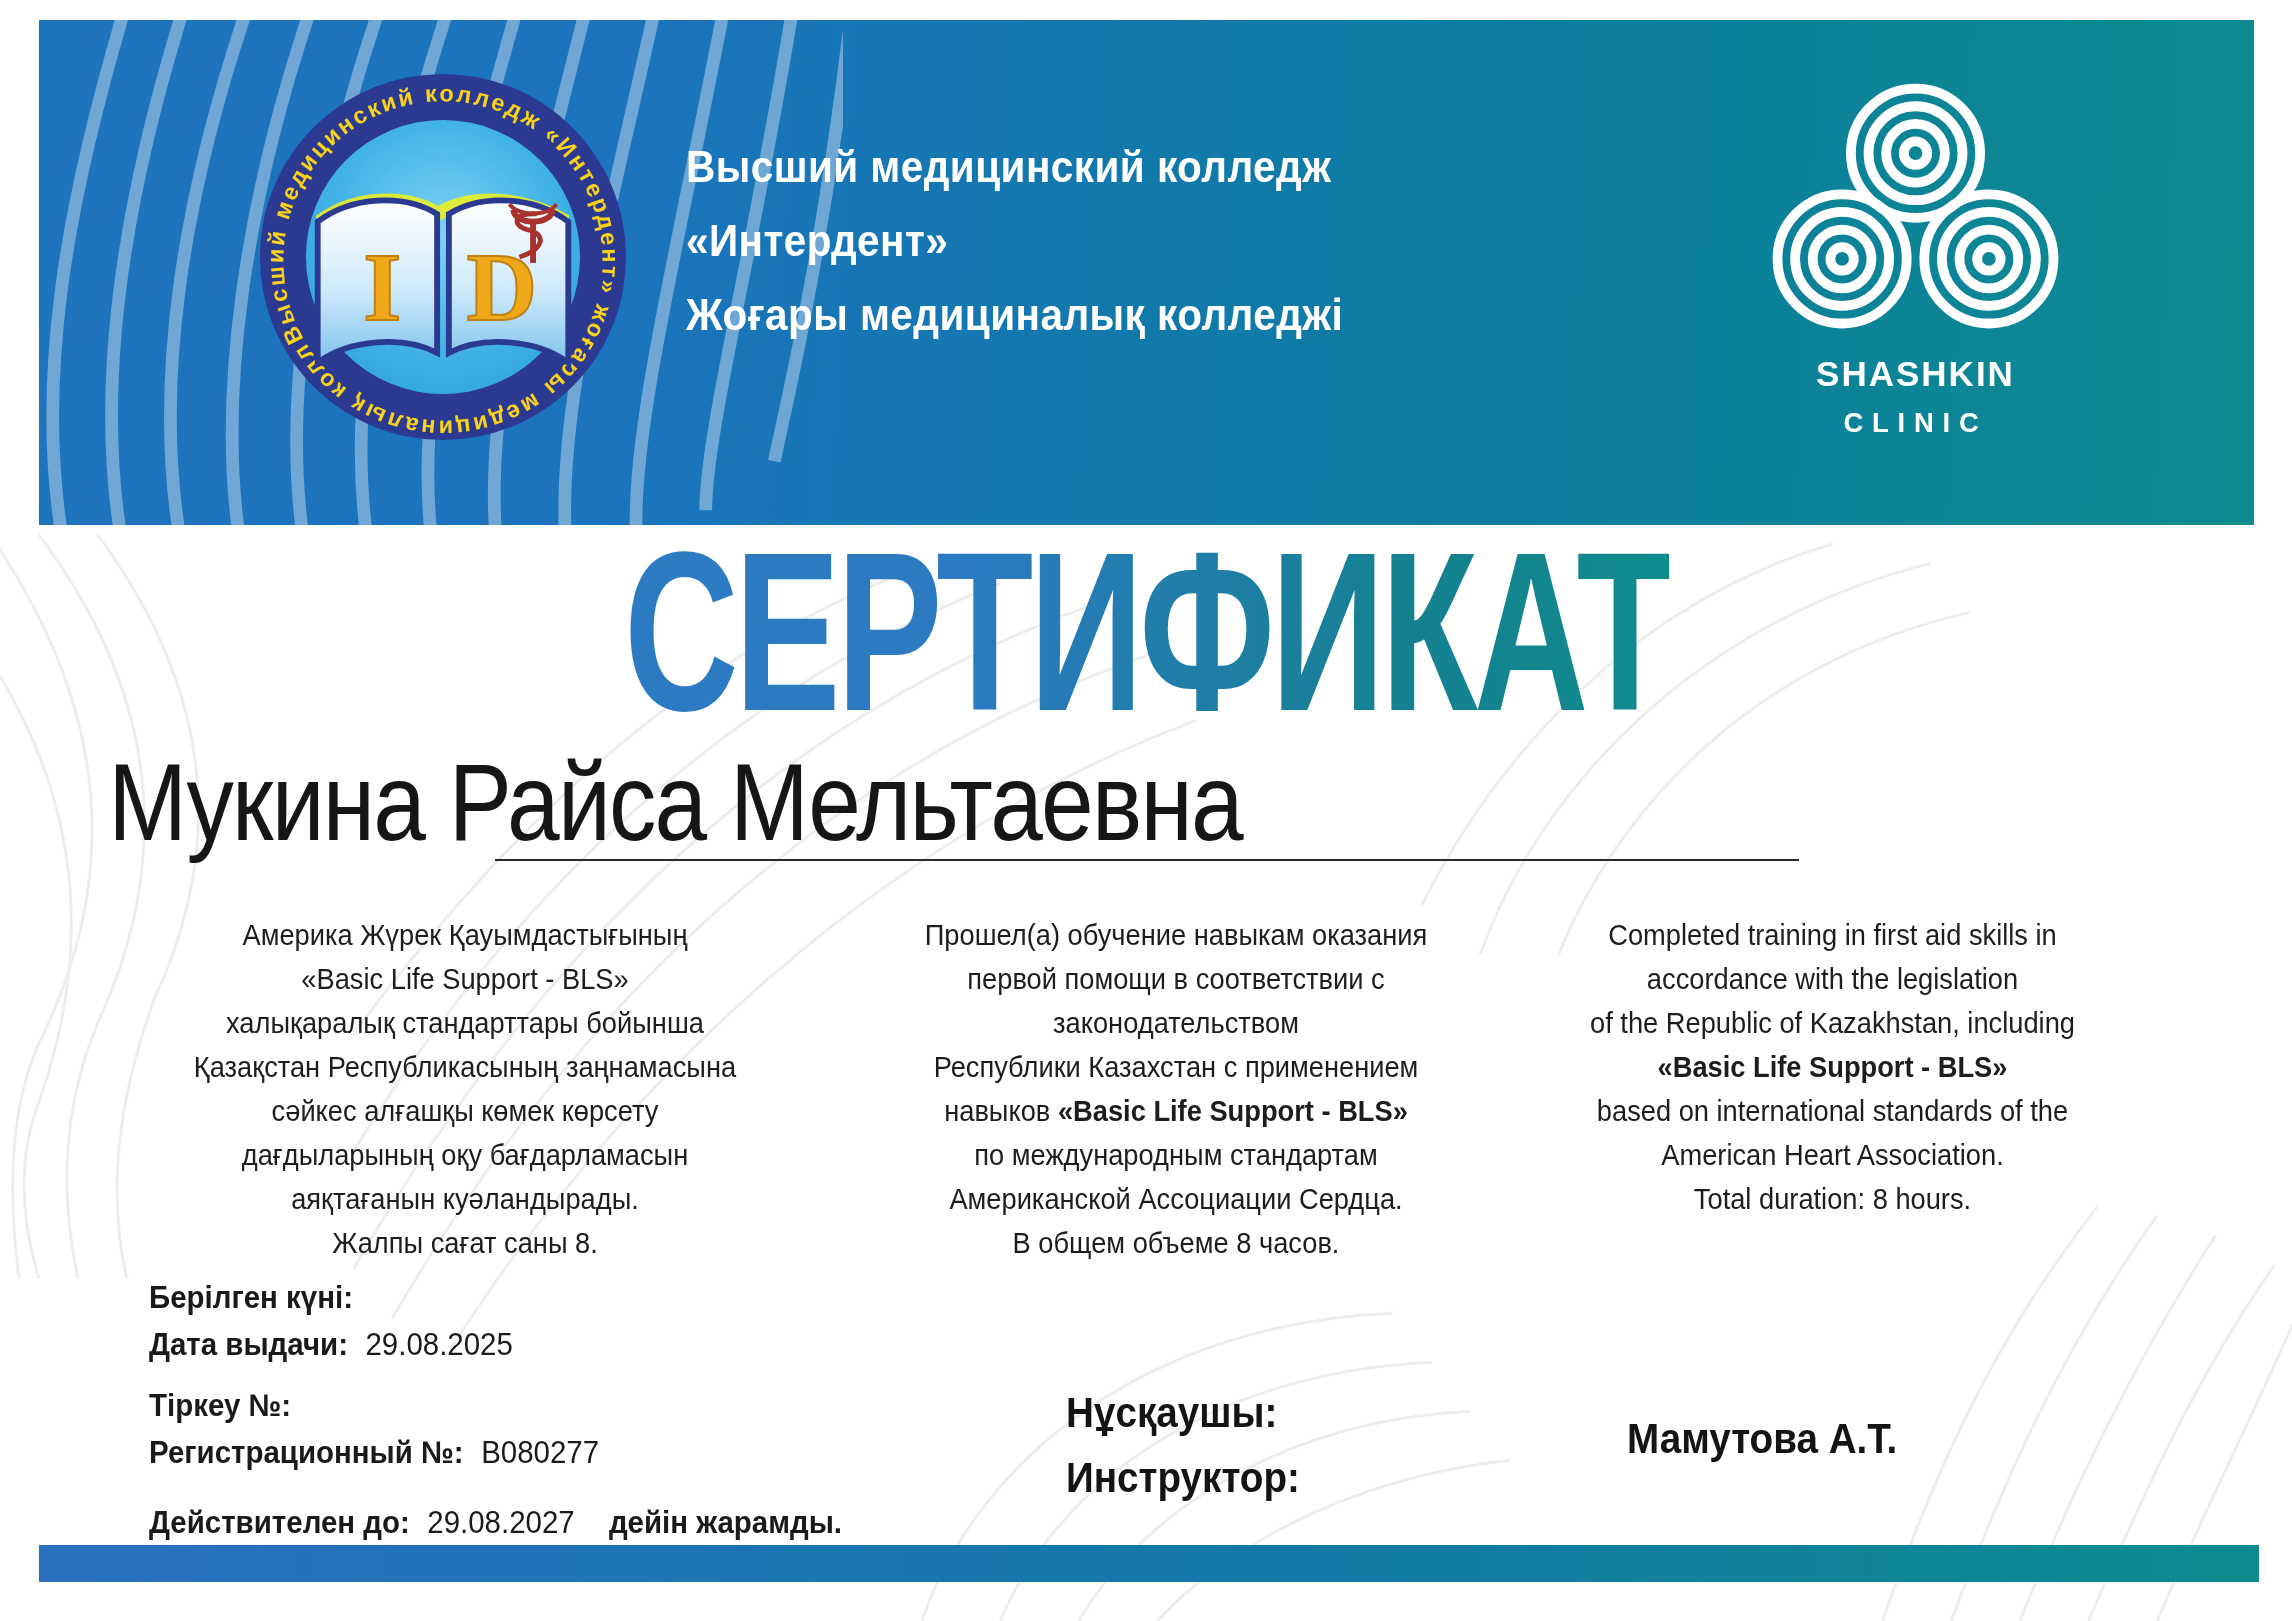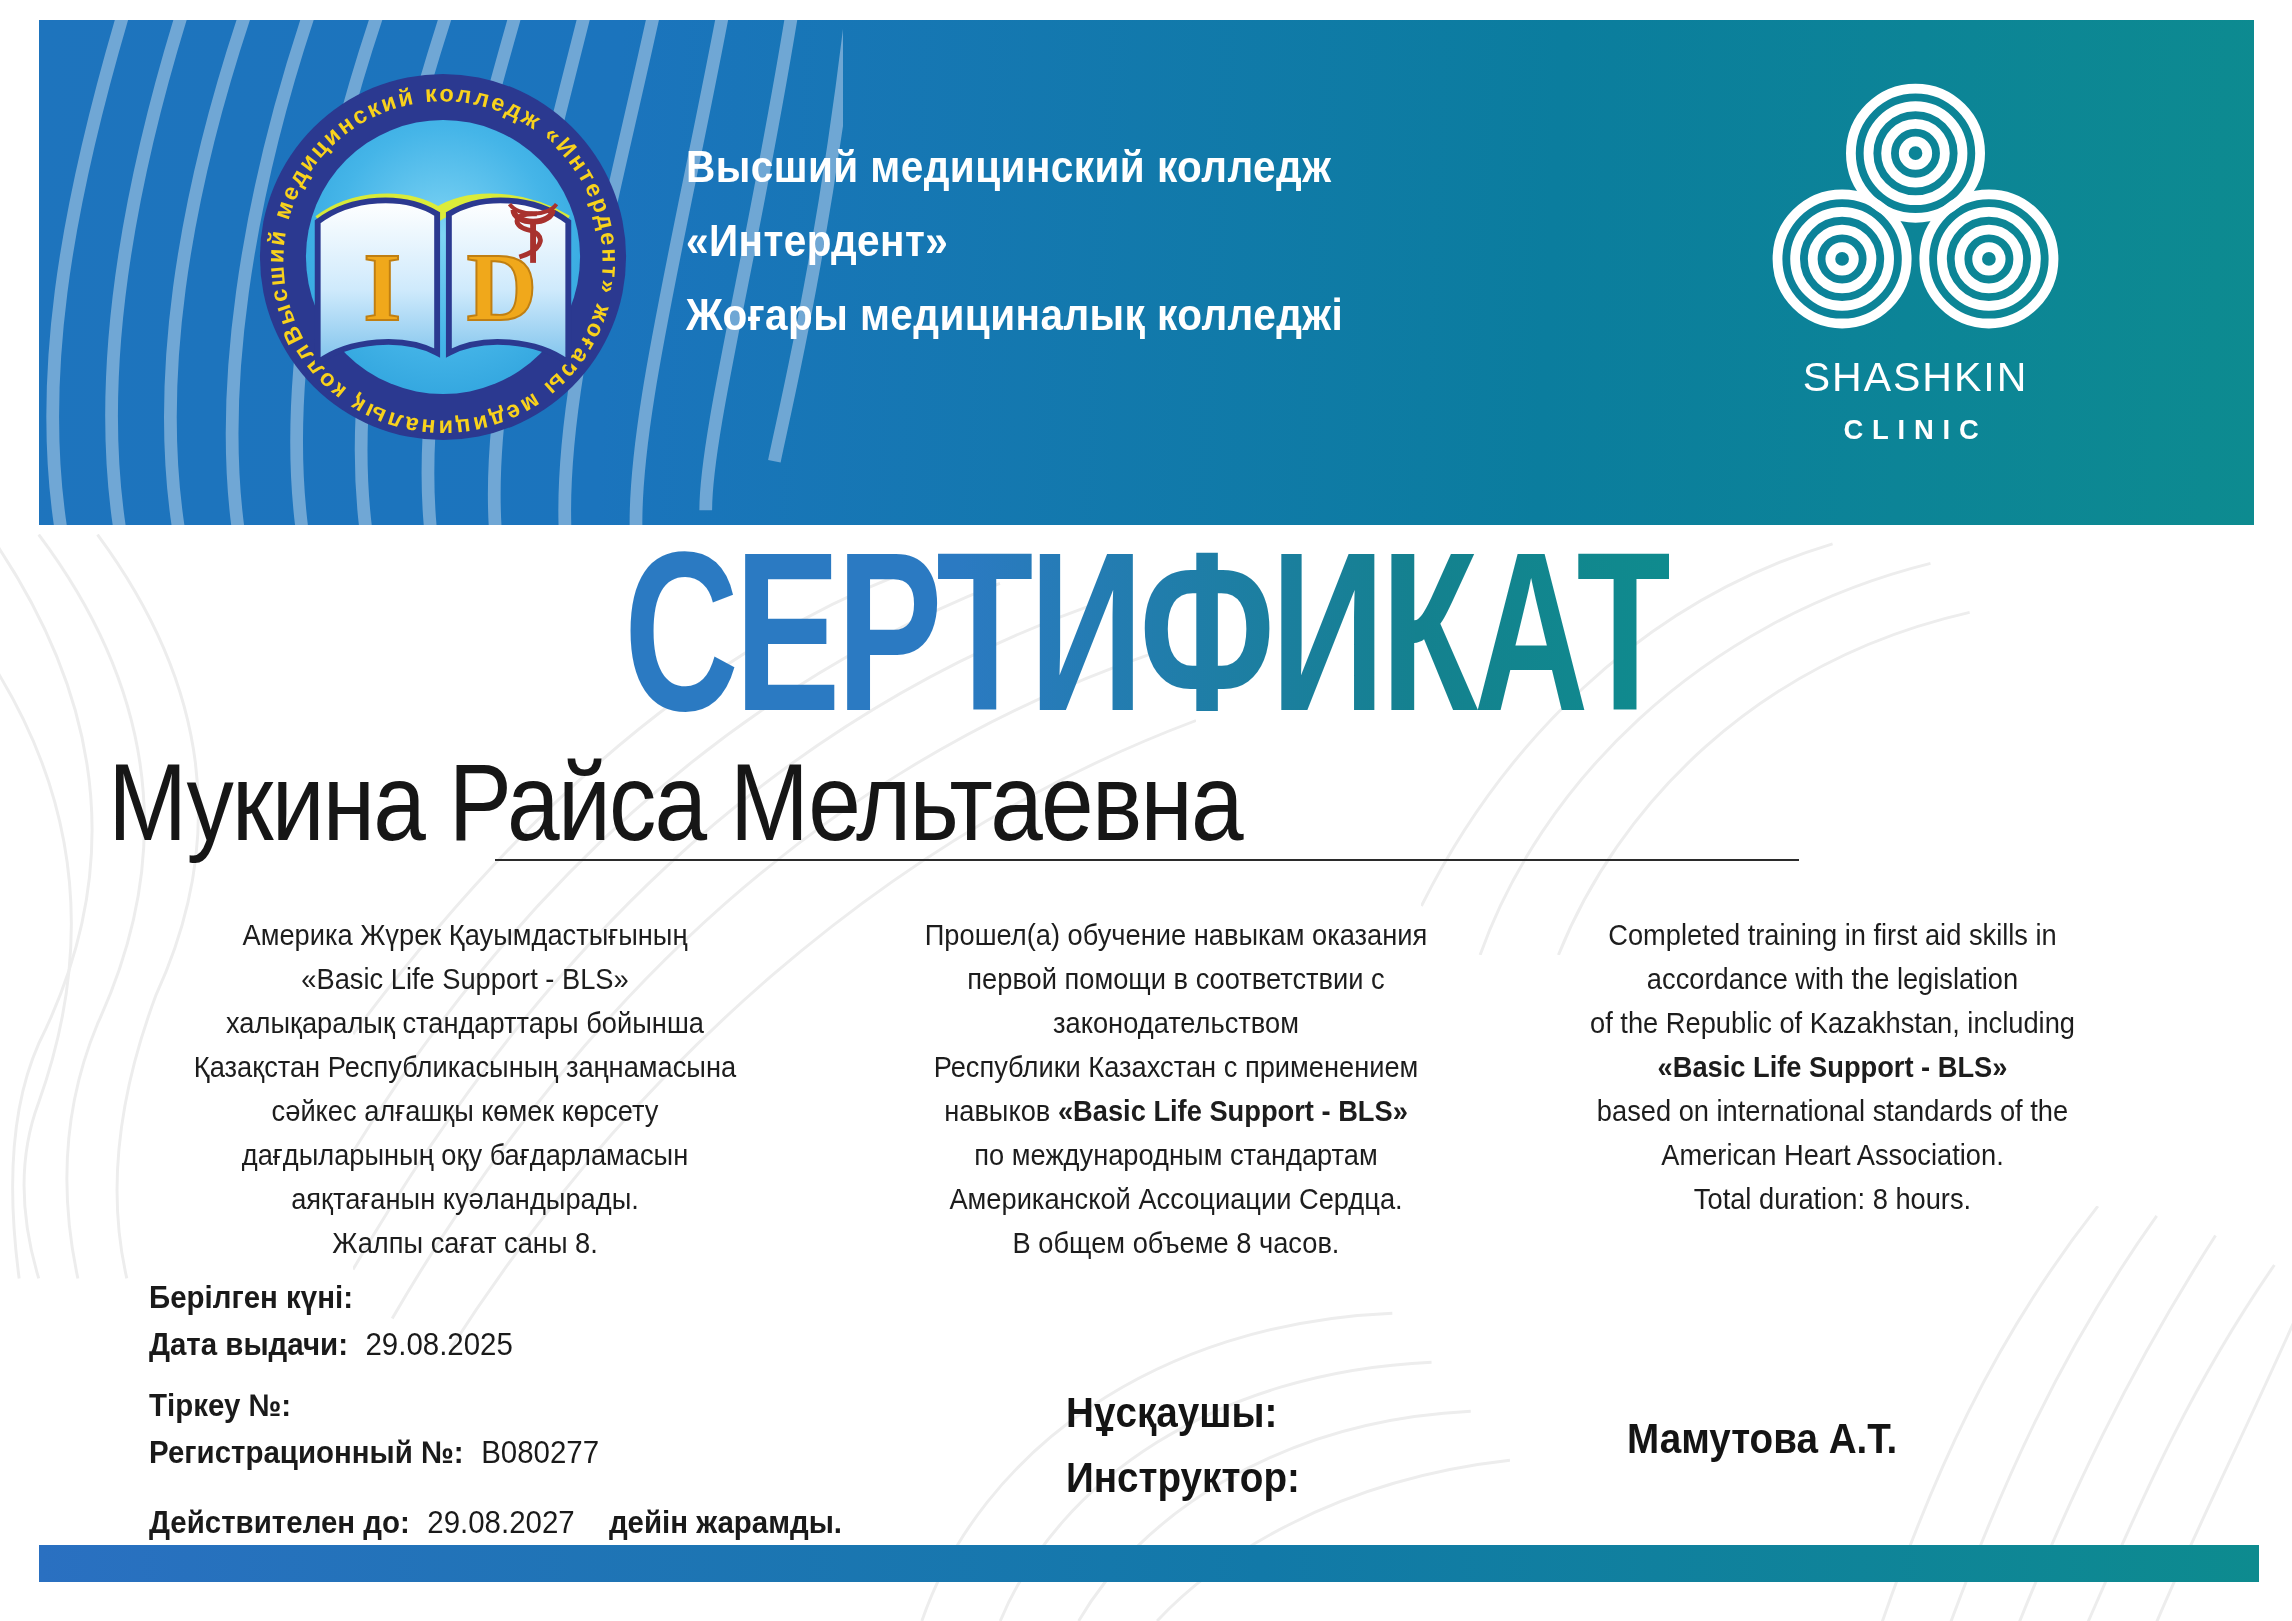--- a/index.html
+++ b/index.html
@@ -14,21 +14,21 @@
   .banner{position:absolute;left:39px;top:19.6px;width:2215px;height:505px;
           background:linear-gradient(93deg,#1e74bd 0%,#1b74bd 26%,#0b7d9e 68%,#0d8b90 100%);
           overflow:hidden;}
   .banner-waves{position:absolute;left:0;top:0;}
   .college{position:absolute;left:647px;top:110px;color:#ffffff;font-weight:700;
            font-size:45px;line-height:74px;transform:scaleX(0.9);transform-origin:left top;
            white-space:nowrap;letter-spacing:0.5px;}
   .badge{position:absolute;left:218px;top:51px;width:372px;height:372px;}
   .clinic{position:absolute;left:1666px;top:51px;width:421px;text-align:center;color:#fff;}
   .clinic .rings{display:block;margin:0 auto;}
-  .clinic-name{font-size:41px;font-weight:400;letter-spacing:2px;margin-top:7.8px;text-align:center;}
+  .clinic-name{font-size:35px;font-weight:700;letter-spacing:2px;margin-top:7.8px;text-align:center;}
   .clinic-sub{font-size:27.4px;font-weight:700;letter-spacing:8.8px;margin-top:13px;}
 
   
   .title-wrap{position:absolute;left:0;top:529px;width:100%;text-align:center;}
   .title{display:inline-block;font-size:227px;font-weight:700;letter-spacing:-5.9px;line-height:206px;
          transform:scaleX(0.70);transform-origin:center top;white-space:nowrap;
          background:linear-gradient(90deg,#2b7ac2 0%,#2b7ac2 32%,#14818f 76%,#0f8b8e 100%);
          -webkit-background-clip:text;background-clip:text;color:transparent;
          -webkit-text-fill-color:transparent;}
 

